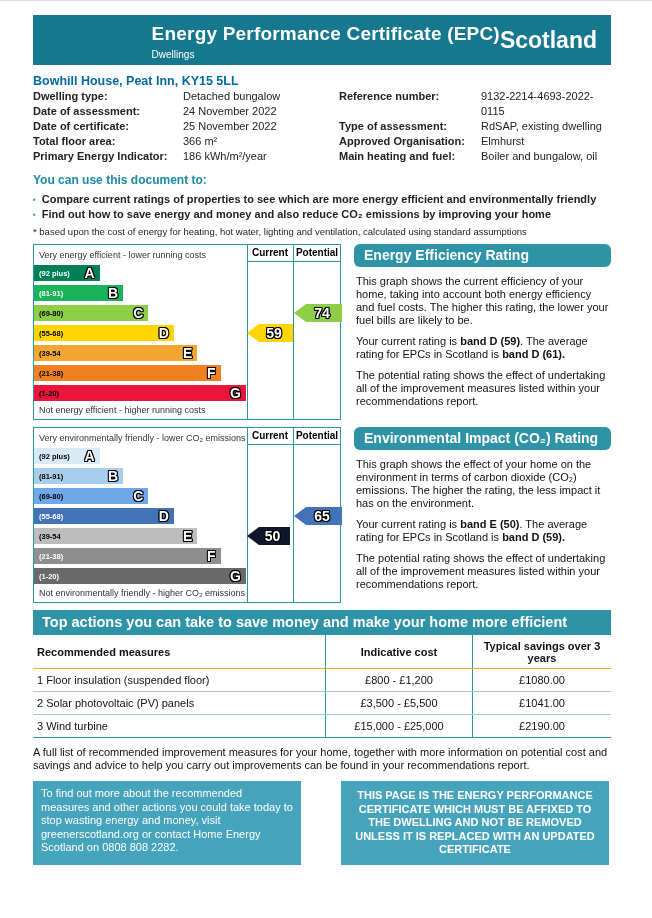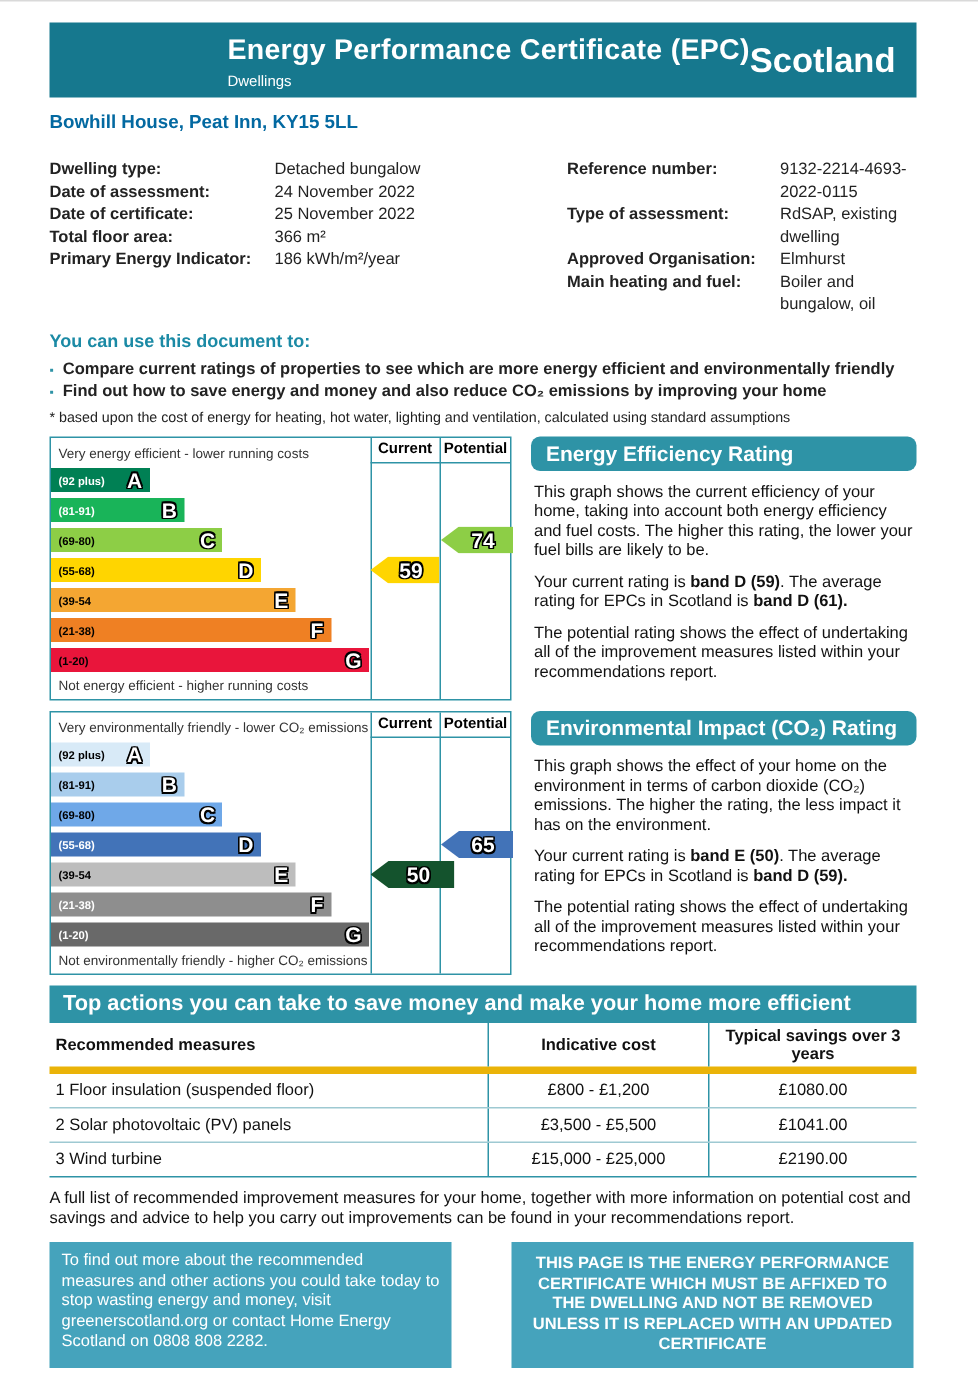--- a/index.html
+++ b/index.html
@@ -14,21 +14,21 @@
   
   .banner { background:#16788e; color:#fff; height:50px; display:flex; justify-content:flex-end; padding:0 12px; }
   .banner-left { padding-top:8px; }
   .banner-title { font-size:19px; font-weight:bold; letter-spacing:0.2px; }
   .banner-sub { font-size:10px; margin-top:4px; }
   .banner-region { font-size:23px; font-weight:bold; align-self:center; padding-right:2px; }
 
   .address { font-weight:bold; font-size:12.5px; margin-top:9px; color:#0369a1; }
 
   
-  .details { display:flex; margin-top:18px; font-size:11px; line-height:15px; color:#222;gap:39px; }
+  .details { display:flex; margin-top:1px; font-size:11px; line-height:15px; color:#222; }
   .details-col-left { width:306px; flex-shrink:0; }
   .details-col-right { flex:1; }
   .drow { display:flex; }
   .dlabel { font-weight:bold; flex-shrink:0; }
   .details-col-left .dlabel { width:150px; }
   .details-col-right .dlabel { width:142px; }
 
   
   .usage-title { color:#1b8aa5; font-weight:bold; font-size:12px; margin-top:9px; }
   .bullets { margin-top:5px; }
@@ -65,21 +65,21 @@
   .panel { flex:1; }
   .panel-title { background:#2e93a6; color:#fff; font-weight:bold; font-size:14px; border-radius:6px; height:23px; line-height:23px; padding-left:10px; }
   .panel-p { font-size:11px; line-height:13px; margin:8px 0 0 2px; color:#111; }
 
   
   .top-banner { background:#2e93a6; color:#fff; font-weight:bold; font-size:14.5px; height:25px; line-height:25px; padding-left:9px; margin-top:7px; }
   .mtable { margin-top:0; font-size:11px; color:#111; }
   .trow { display:grid; grid-template-columns:292px 147px 139px; }
   .trow .c { display:flex; align-items:center; padding:0 4px; }
   .trow .c2, .trow .c3 { justify-content:center; text-align:center; border-left:1px solid #2e93a6; }
-  .thead { font-weight:bold; height:34px; border-bottom:5px solid #eab308; }
+  .thead { font-weight:bold; height:34px; border-bottom:1px solid #eab308; }
   .tbody-row { height:23px; border-bottom:1px solid #9ec9d2; }
   .tbody-row:last-child { border-bottom:1px solid #2e93a6; }
 
   .note { font-size:11px; line-height:13px; margin-top:8px; color:#111; }
 
   .footer-row { display:flex; margin-top:9px; gap:40px; }
   .info-box { width:268px; min-height:66px; background:#45a3bc; color:#fff; font-size:11px; line-height:13.5px; padding:6px 8px; }
   .notice-box { width:268px; min-height:58px; background:#45a3bc; color:#fff; font-size:11px; line-height:13.5px; font-weight:bold; text-align:center; padding:8px 10px; }
 </style>
 </head>
@@ -269,21 +269,21 @@
                 <span class="band-letter outlined">F</span>
               </div>
             </div>
             <div class="band-row">
               <div class="band-bar" style="width: 100%; background: rgb(105, 105, 105);">
                 <span class="band-range" style="color: rgb(255, 255, 255);">(1-20)</span>
                 <span class="band-letter outlined">G</span>
               </div>
             </div>
           </div>
-          <div class="arrow" style="left: 213px; width: 56px; top: 99px; background: #14532d;">
+          <div class="arrow" style="left: 213px; width: 43px; top: 99px; background: #0f172a;">
             <span class="arrow-num outlined">50</span>
           </div>
           <div class="arrow" style="left: 260px; width: 48px; top: 79px; background: rgb(66, 115, 184);">
             <span class="arrow-num outlined">65</span>
           </div>
         </div>
       <div class="panel">
           <div class="panel-title">Environmental Impact (CO₂) Rating</div>
           <div class="panel-p"><span>This graph shows the effect of your home on the environment in terms of carbon dioxide (CO₂) emissions. The higher the rating, the less impact it has on the environment.</span></div>
           <div class="panel-p"><span>Your current rating is </span><b>band E (50)</b><span>. The average rating for EPCs in Scotland is </span><b>band D (59).</b></div>

